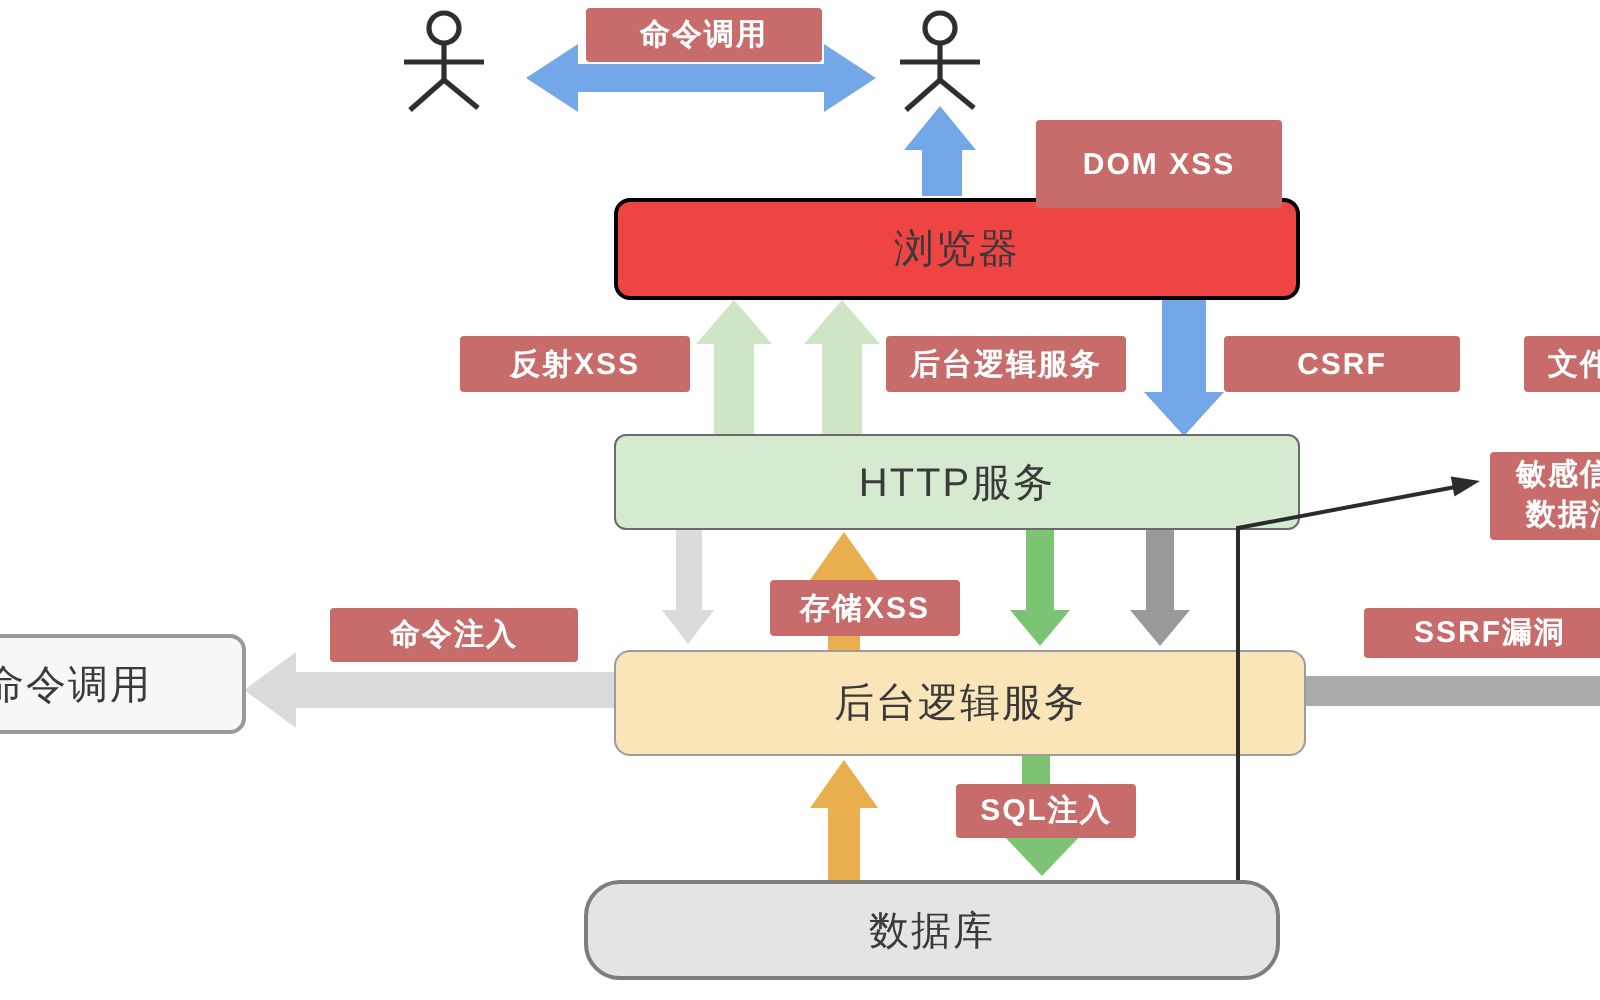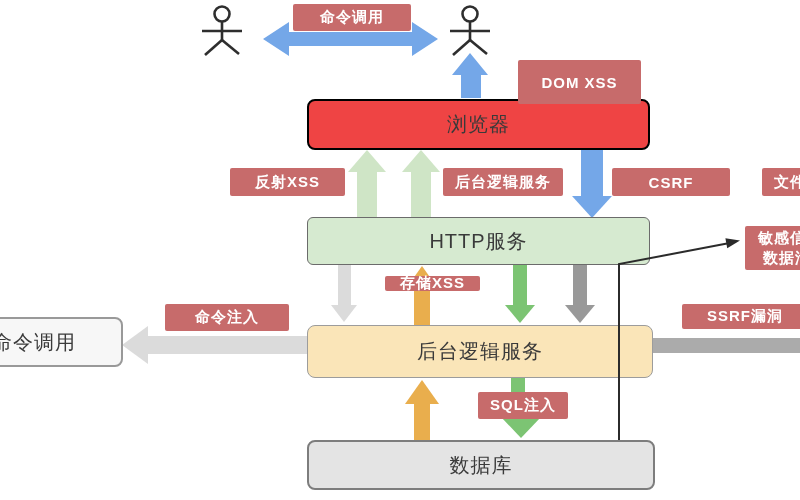--- a/index.html
+++ b/index.html
@@ -49,21 +49,21 @@
 
 <div class="node node-browser" style="left:307px;top:99px;width:343px;height:51px">
   <span>浏览器</span>
 </div>
 <div class="node node-http" style="left:307px;top:217px;width:343px;height:48px;border-radius:6px">
   <span>HTTP服务</span>
 </div>
 <div class="node node-backend" style="left:307px;top:325px;width:346px;height:53px">
   <span>后台逻辑服务</span>
 </div>
-<div class="node node-database" style="left:307px;top:440px;width:348px;height:50px;border-radius:8px">
+<div class="node node-database" style="left:292px;top:440px;width:348px;height:50px;border-radius:18px">
   <span>数据库</span>
 </div>
 <div class="node node-command" style="left:-55px;top:317px;width:178px;height:50px">
   <span>命令调用</span>
 </div>
 
 <div>
   <div class="shaft" style="left:288px;top:32px;width:124px;height:14px;background:#74a7e8"></div>
   <div class="tri" style="left:263px;top:22px;border-top:17px solid transparent;border-bottom:17px solid transparent;border-right:26px solid #74a7e8"></div>
   <div class="tri" style="left:412px;top:22px;border-top:17px solid transparent;border-bottom:17px solid transparent;border-left:26px solid #74a7e8"></div>
@@ -147,21 +147,21 @@
 <div class="badge" style="left:612px;top:168px;width:118px;height:28px">
   <span>CSRF</span>
 </div>
 <div class="badge" style="left:762px;top:168px;width:112px;height:28px;justify-content:flex-start;padding-left:12px">
   <span>文件上传</span>
 </div>
 <div class="badge two-line" style="left:745px;top:226px;width:118px;height:44px;align-items:flex-start;padding-left:13px;box-sizing:border-box">
   <span>敏感信息</span>
   <span style="padding-left:5px">数据泄露</span>
 </div>
-<div class="badge" style="left:385px;top:276px;width:95px;height:15px">
+<div class="badge" style="left:385px;top:290px;width:95px;height:28px">
   <span>存储XSS</span>
 </div>
 <div class="badge" style="left:165px;top:304px;width:124px;height:27px">
   <span>命令注入</span>
 </div>
 <div class="badge" style="left:682px;top:304px;width:126px;height:25px">
   <span>SSRF漏洞</span>
 </div>
 <div class="badge" style="left:478px;top:392px;width:90px;height:27px">
   <span>SQL注入</span>

